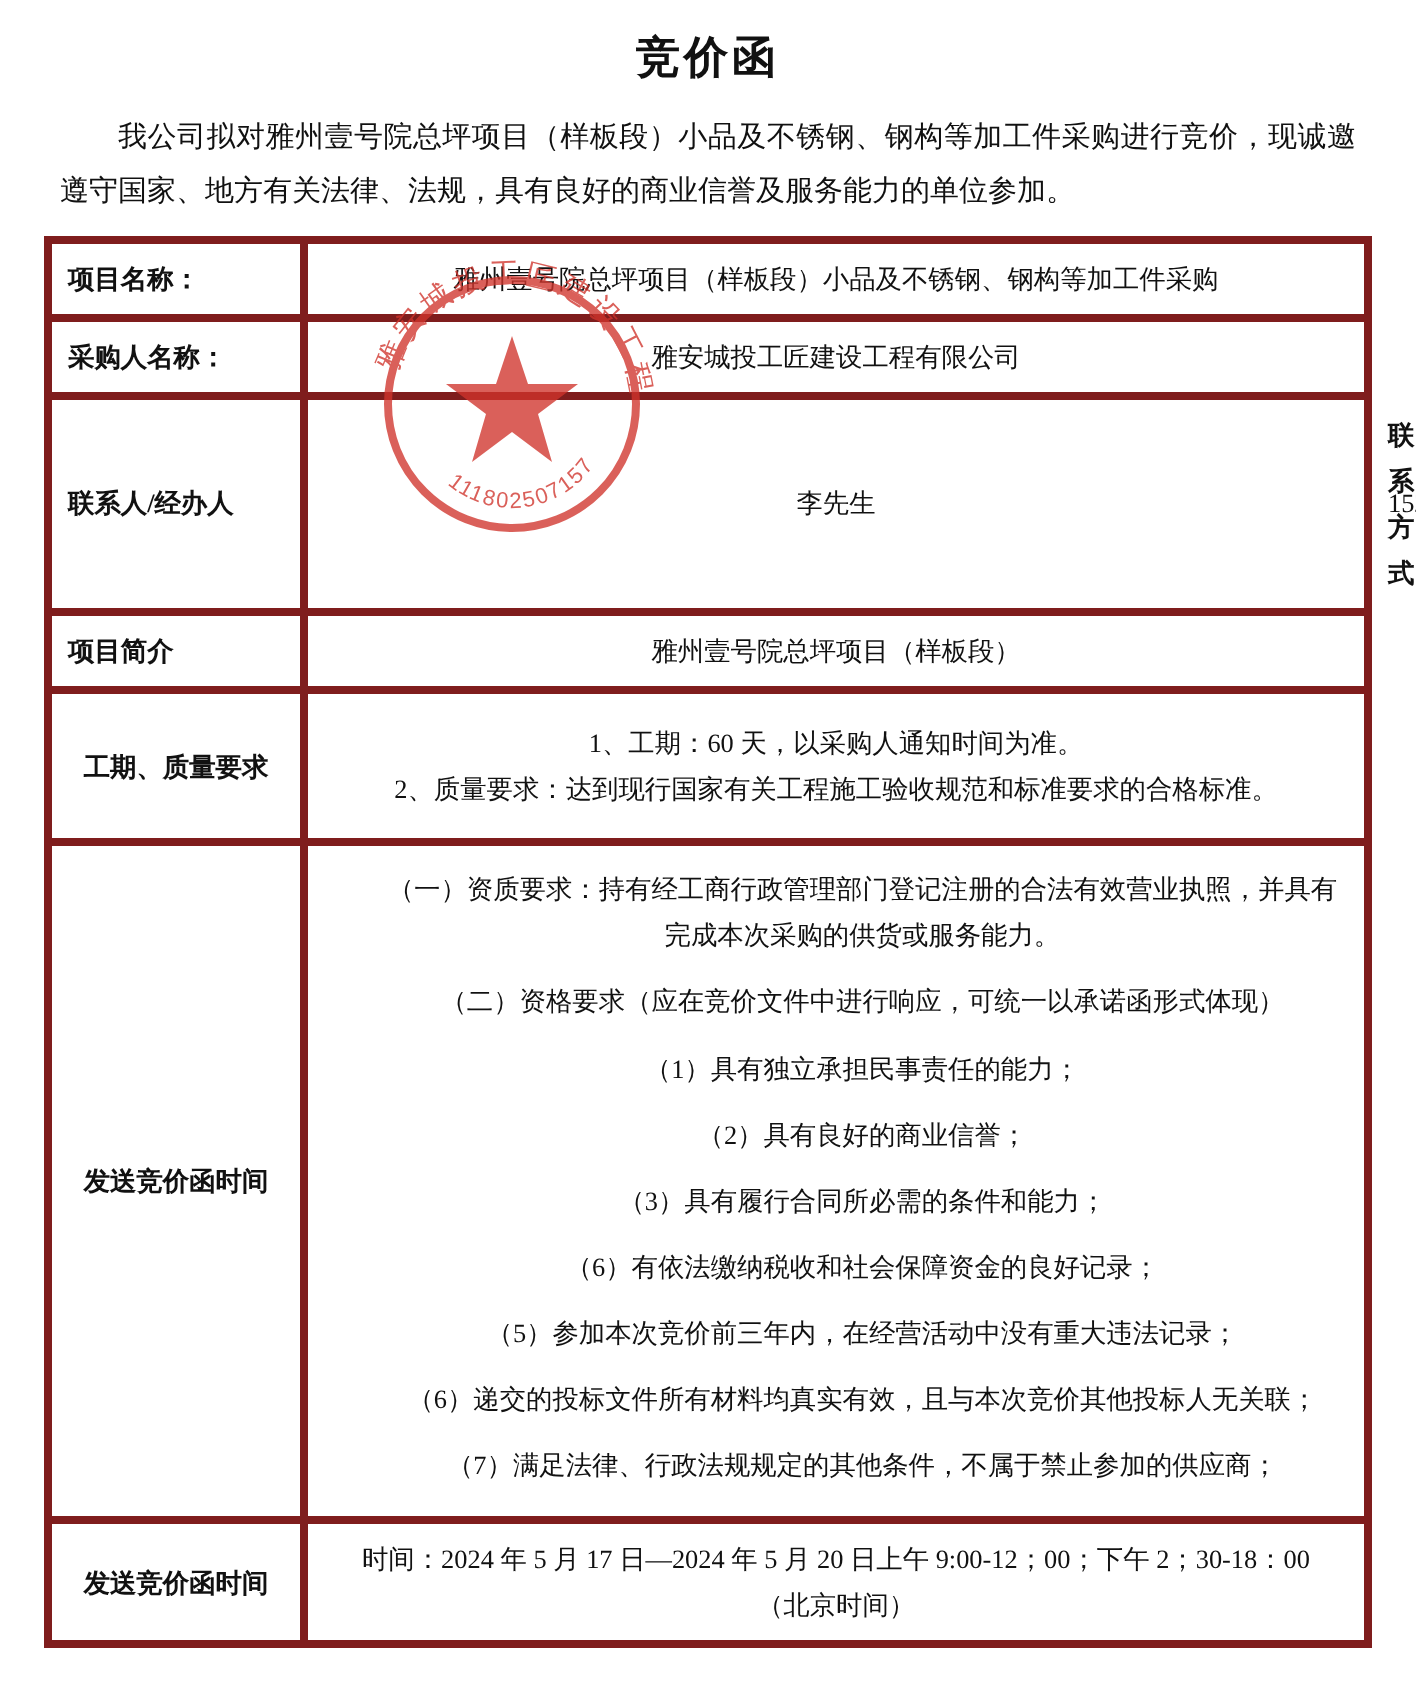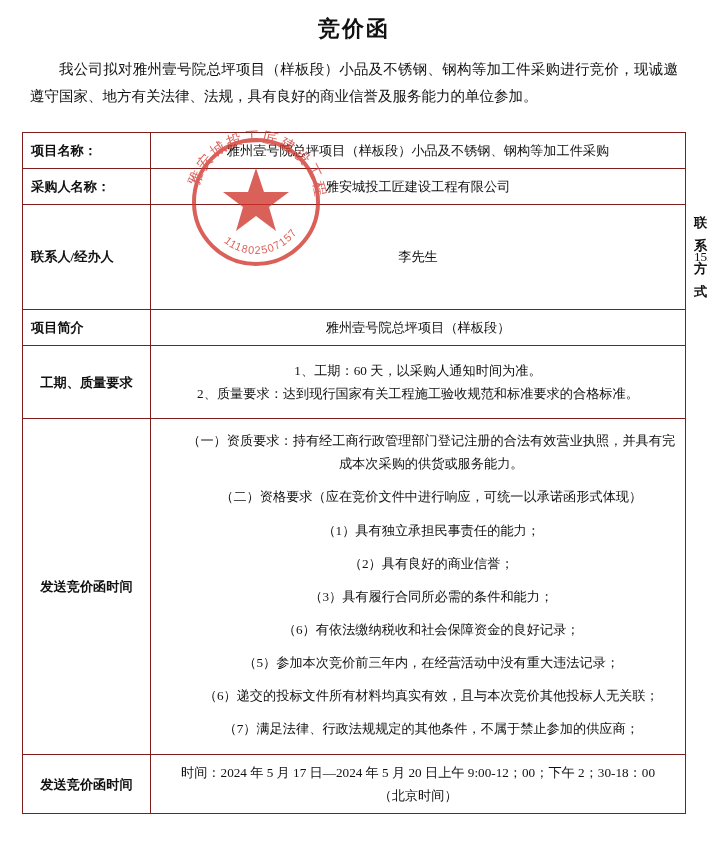--- a/index.html
+++ b/index.html
@@ -26,32 +26,32 @@
     font-weight: bold;
     letter-spacing: 2px;
     margin-top: 14px;
     margin-bottom: 12px;
     font-family: "Liberation Serif", "DejaVu Serif", serif;
   }
   .intro {
     font-size: 14.5px;
     line-height: 1.85;
     text-indent: 2em;
-    margin: 0 8px 22px 8px;
+    margin: 0 8px 8px 8px;
     text-align: justify;
   }
   table.main {
     width: 664px;
     border-collapse: collapse;
     table-layout: fixed;
     margin: 0 auto;
     font-size: 13.2px;
   }
   table.main td {
-    border: 1px solid #7f1d1d;
+    border: 4px solid #7f1d1d;
     padding: 6px 8px;
     vertical-align: middle;
     line-height: 1.75;
   }
   td.lbl {
     width: 128px;
     font-weight: bold;
     text-align: left;
     padding-left: 10px;
   }

